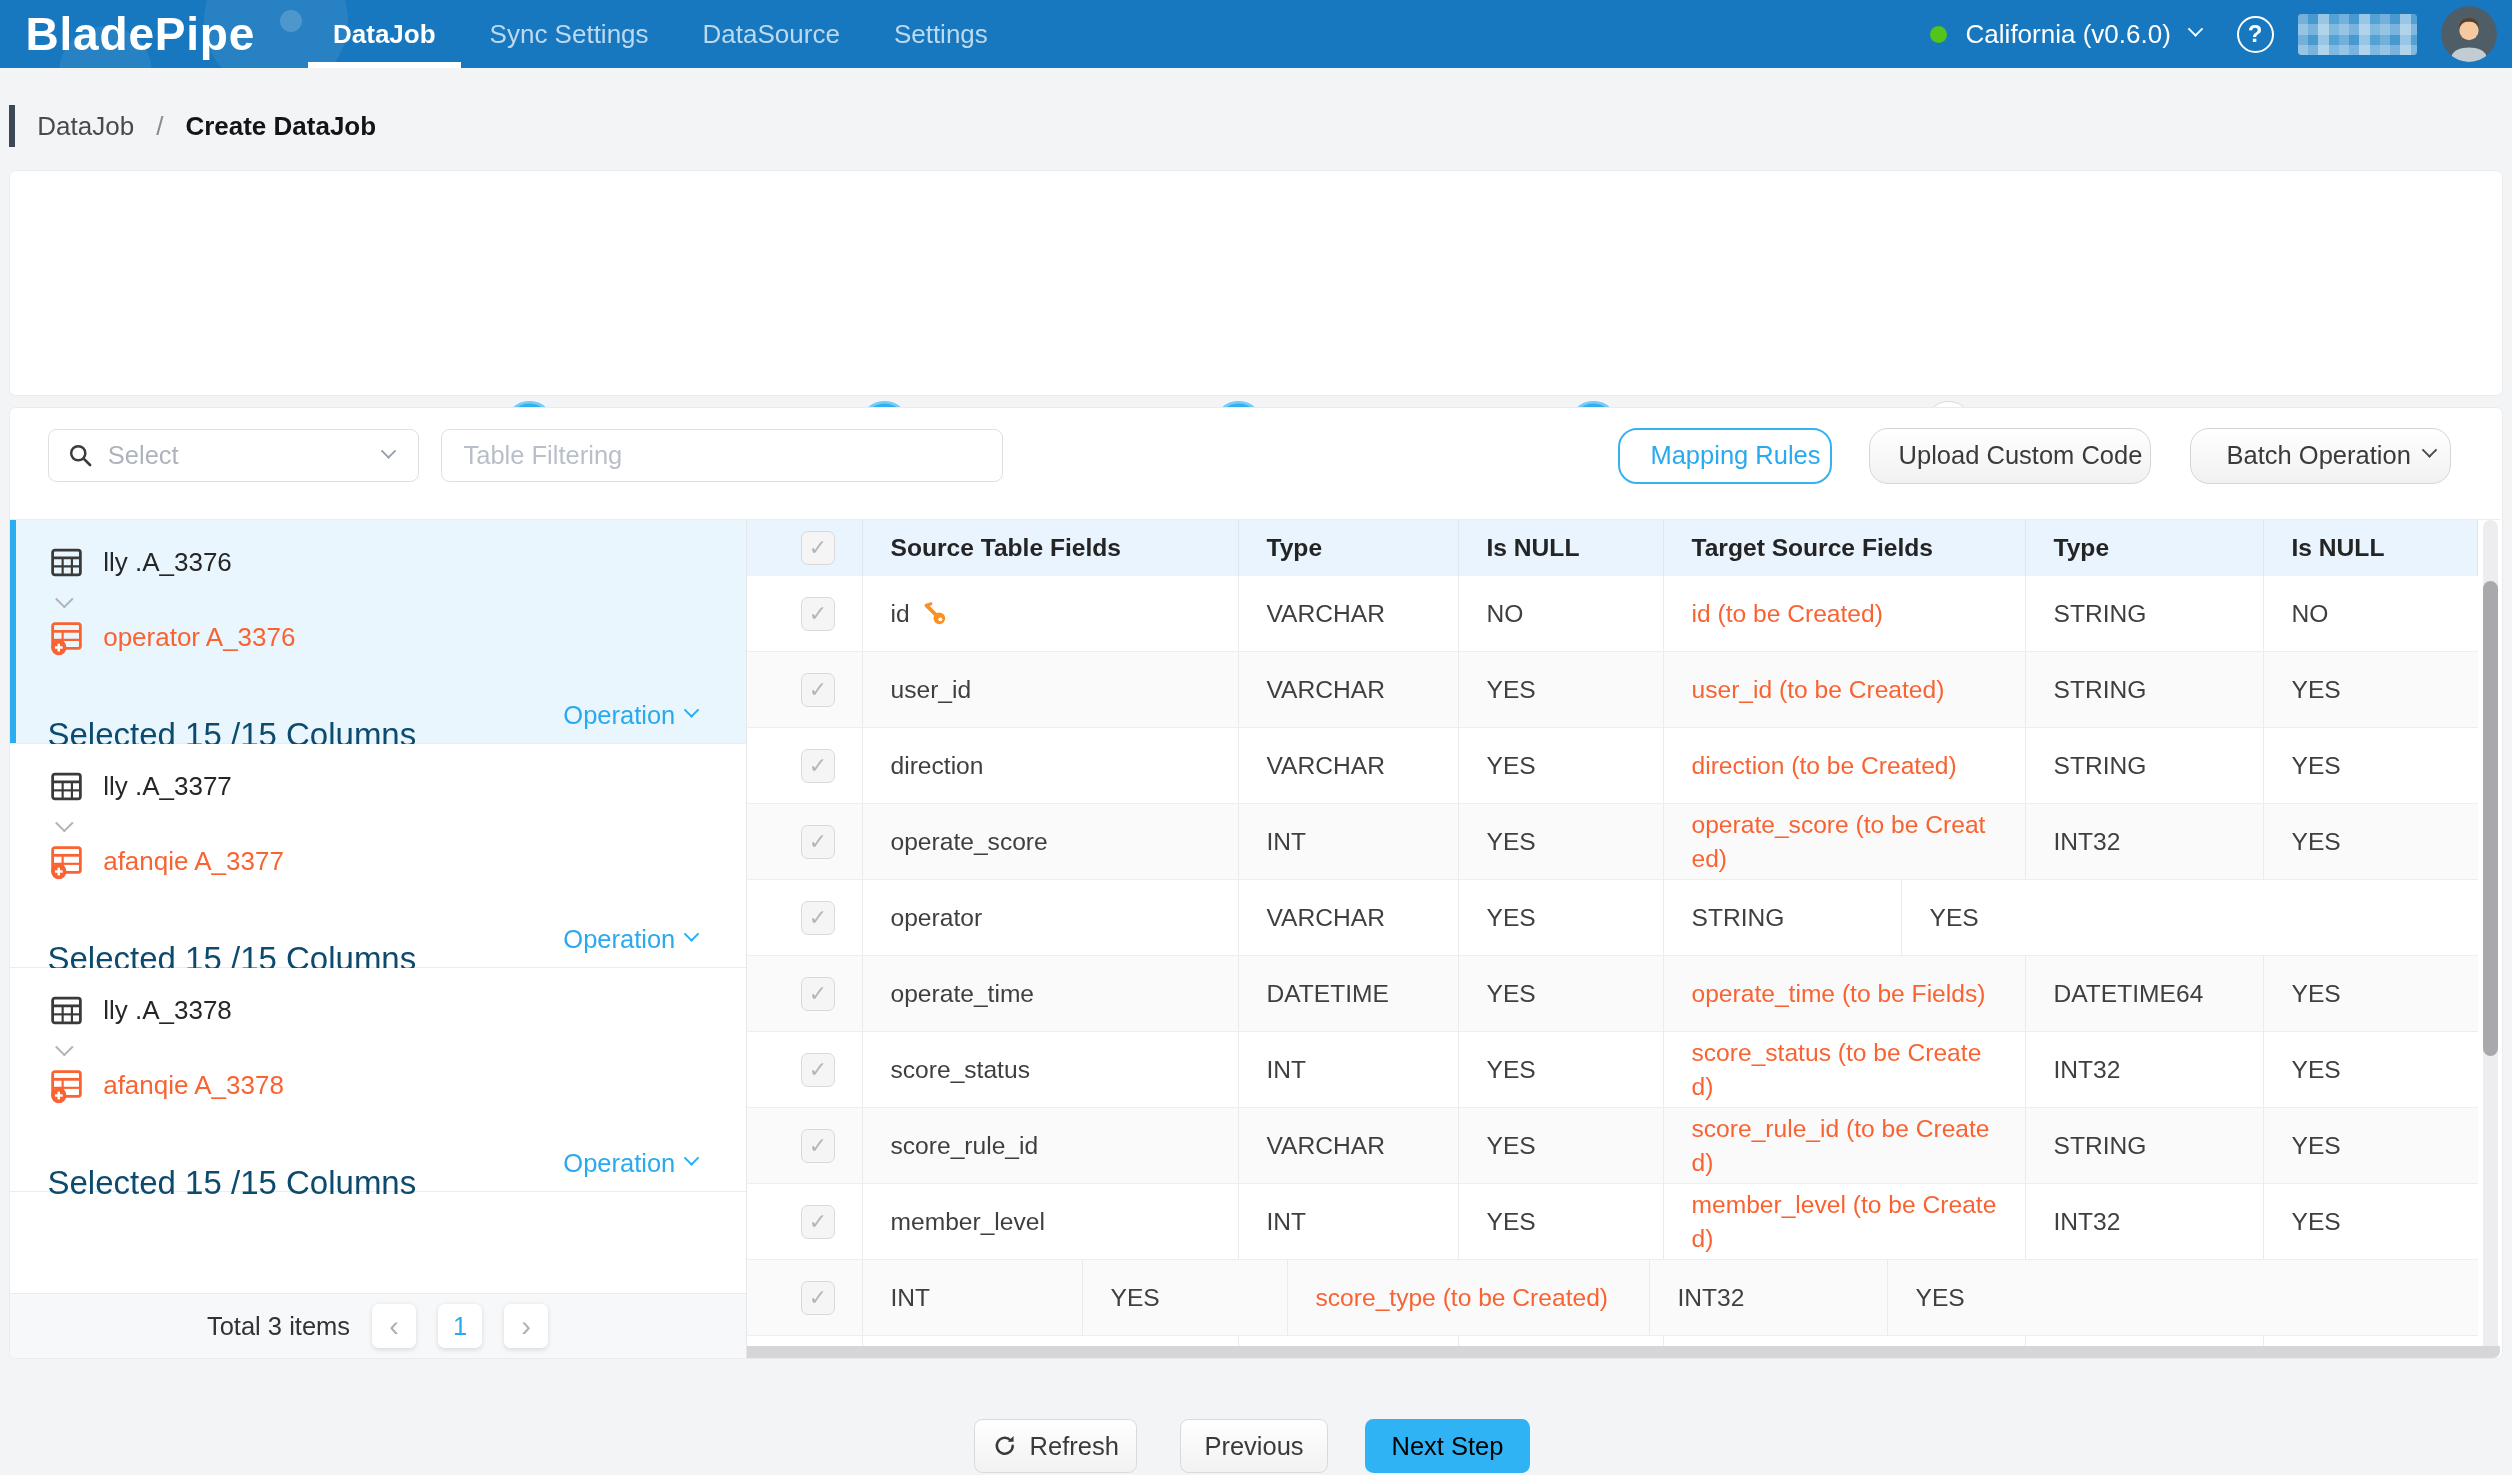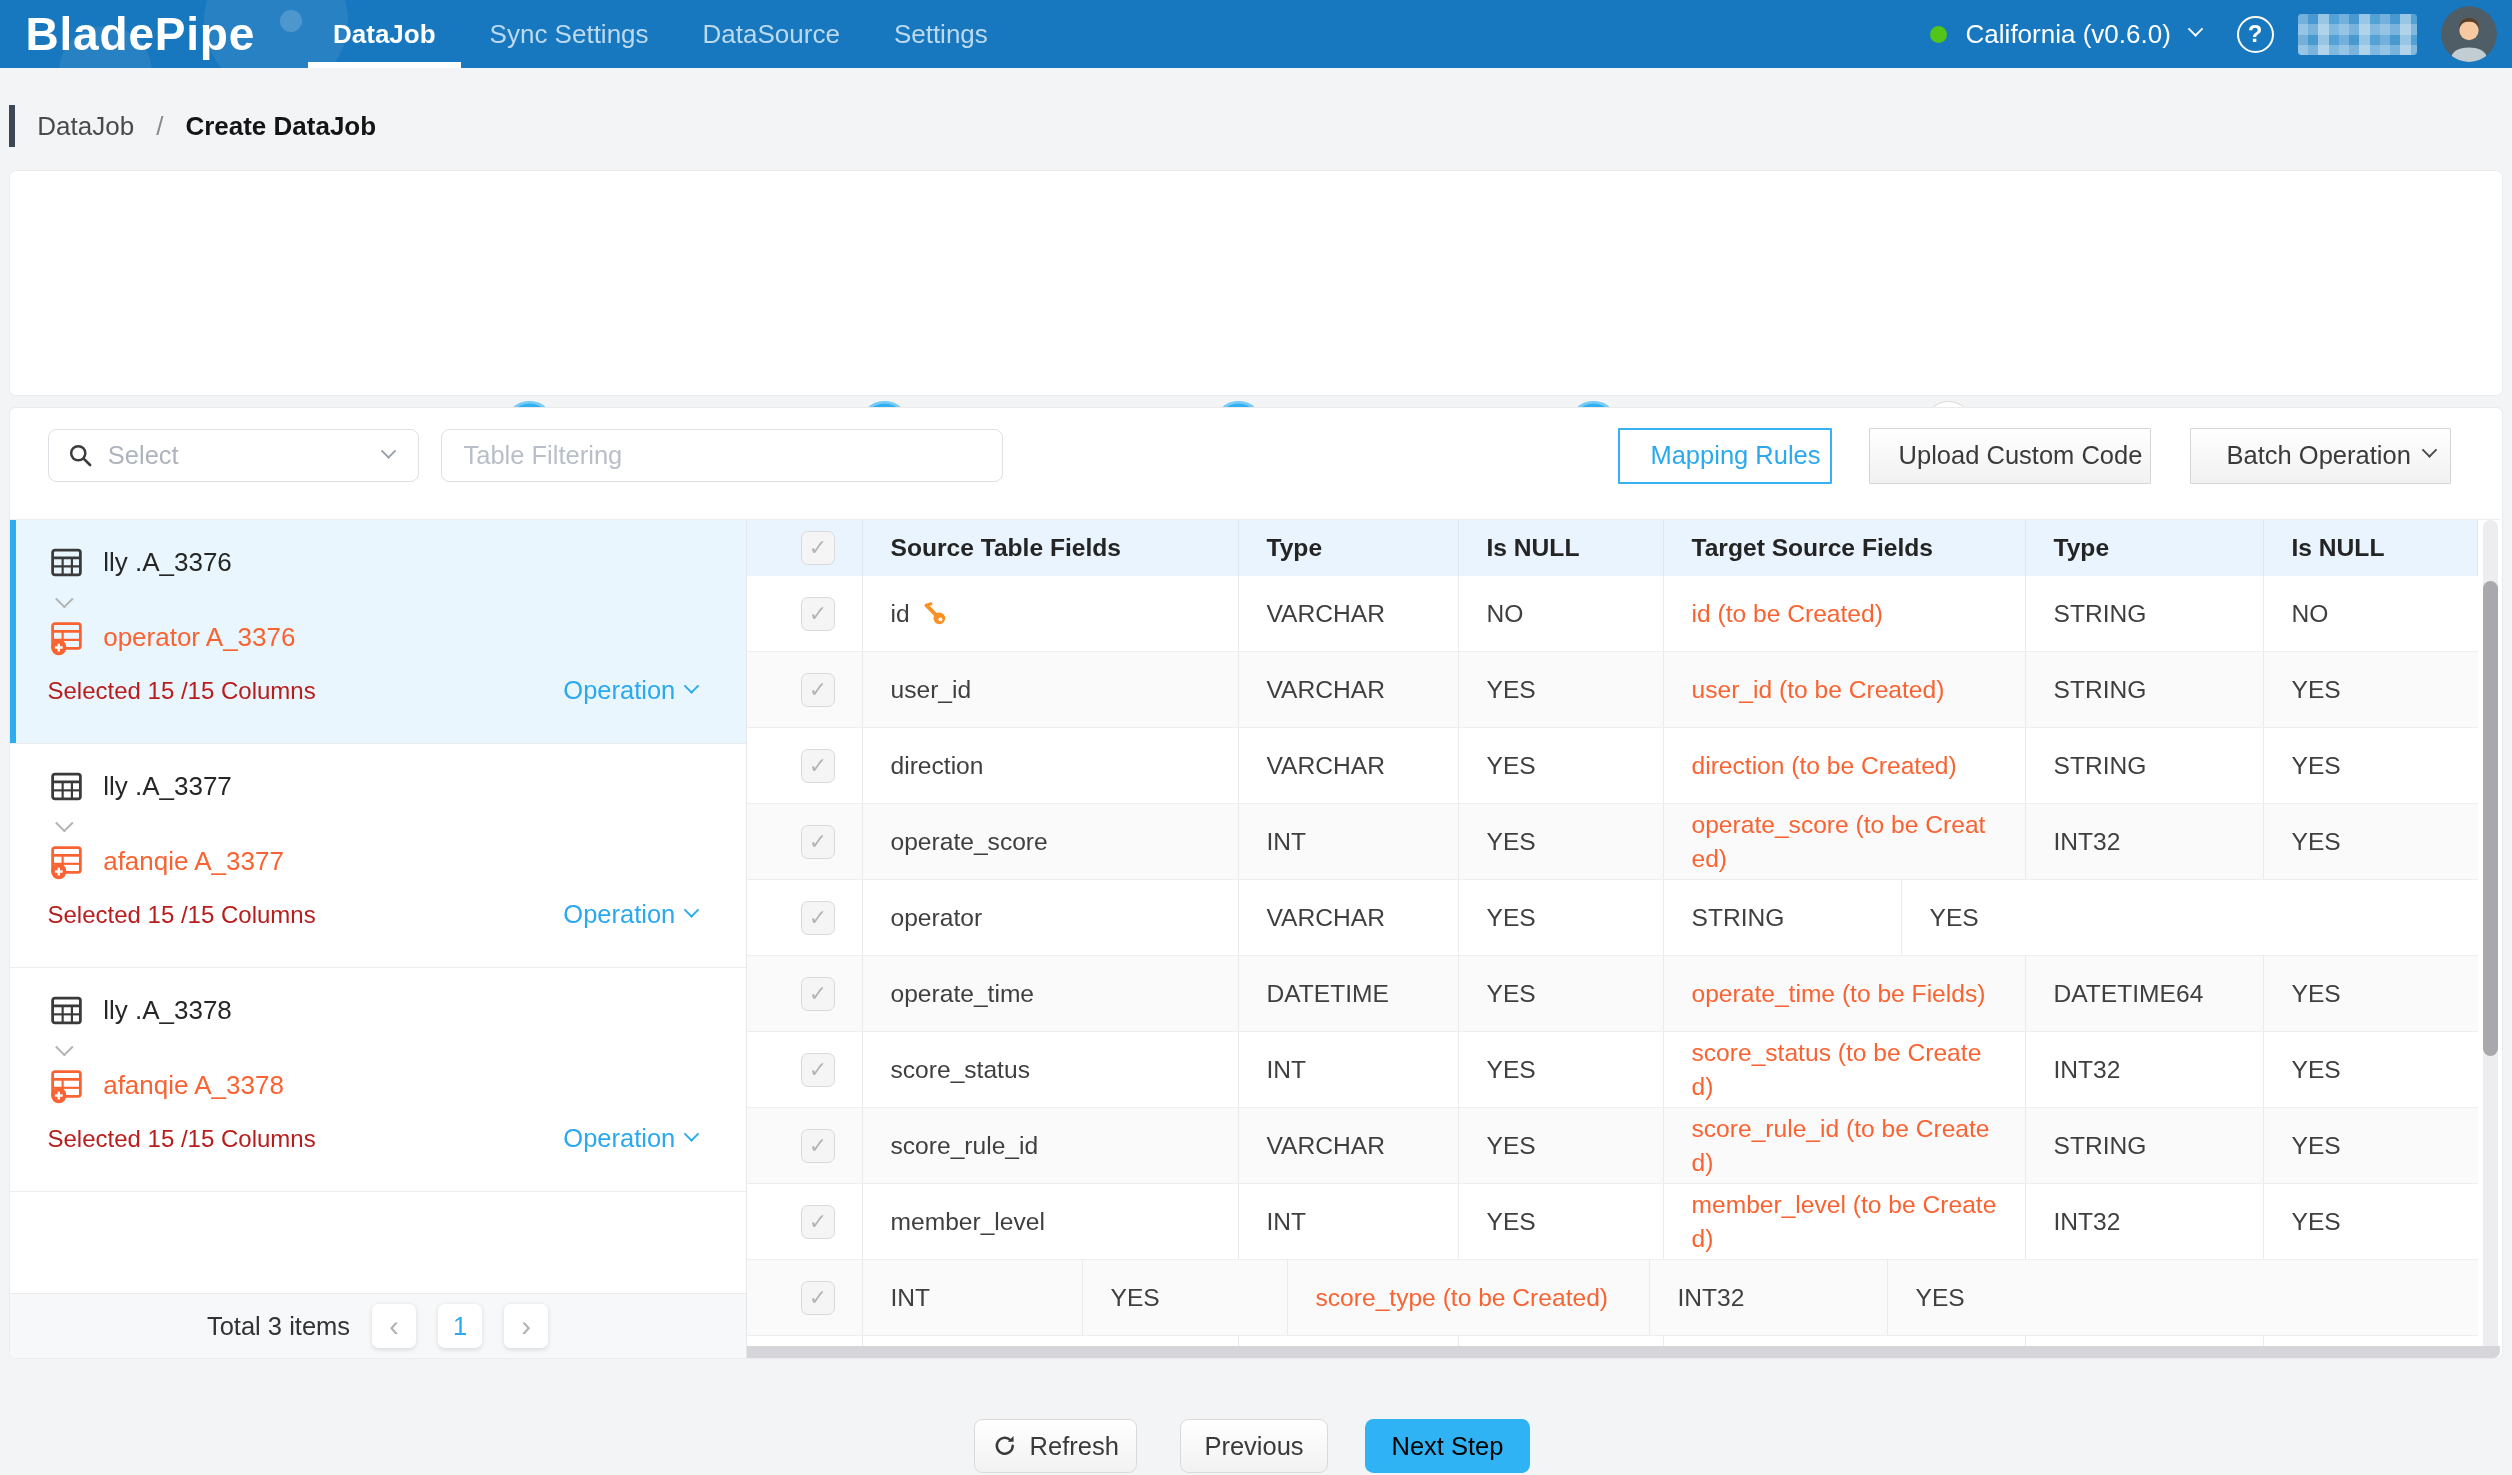--- a/index.html
+++ b/index.html
@@ -50,40 +50,40 @@
   .step-label.active { color:#262626; font-weight:bold; }
 
   
   #select-box { position:absolute; left:38px; top:21px; width:371px; height:53px; border:1.7px solid #dcdfe3; border-radius:8.5px;
     display:flex; align-items:center; padding:0 18.7px; gap:13.6px; background:#fff; cursor:pointer;}
   #select-box .ph { color:#aeb4bd; font-size:25.5px; flex:1; }
   #select-box .chev { color:#99a0ab; margin-right:5.1px; margin-top:-3.4px;}
   #filter-input { position:absolute; left:431px; top:21px; width:562px; height:53px; border:1.7px solid #dcdfe3; border-radius:8.5px;
     font-size:25.5px; padding:0 22px; color:#333; background:#fff; outline:none; font-family:inherit; }
   #filter-input::placeholder { color:#b9bfc9; }
-  .tb-btn { position:absolute; top:19.5px; height:56px; border-radius:1px; display:flex; align-items:center; justify-content:center;
+  .tb-btn { position:absolute; top:19.5px; height:56px; border-radius:19px; display:flex; align-items:center; justify-content:center;
     font-size:25.5px; gap:13.6px; cursor:pointer;padding-left:22px; }
   #btn-mapping { left:1608px; width:214px; background:#fff; border:2.5px solid #38b1f2; color:#2aa9ee; }
   #btn-upload  { left:1859px; width:282px; background:linear-gradient(#fff,#f1f1f1); border:1.7px solid #d5d5d5; color:#3a3a3a; }
   #btn-batch   { left:2180px; width:261px; background:linear-gradient(#fff,#f1f1f1); border:1.7px solid #d5d5d5; color:#3a3a3a; }
   #btn-batch .chev { color:#4a4a4a; margin-top:-5.1px; }
 
   
   #content-row { position:absolute; left:0; top:111px; width:2490px; height:839px; border-top:1.7px solid #ececec; display:flex; overflow:hidden; border-radius:0 0 6.8px 6.8px;}
   #left-panel { width:737px; height:100%; border-right:1.7px solid #e7e7e7; display:flex; flex-direction:column; background:#fff; }
   .tbl-item { position:relative; height:224px; padding:24px 49px 0 38px; border-bottom:1.7px solid #ececec; background:#fff; }
   .tbl-item.active { background:#e9f6fe; }
   .tbl-item.active::before { content:""; position:absolute; left:0; top:0; width:6.8px; height:100%; background:#2badf2; }
   .ti-row { display:flex; align-items:center; gap:18.7px; }
   .ti-src-label { font-size:26px; color:#262626; }
   .ti-chevron { color:#b3b3b3; margin:13.6px 0 8.5px 10.2px; }
   .ti-chevron .chev{ width:12.7px; height:12.7px; }
   .ti-tgt-label { font-size:26px; color:#f96332; }
   .ti-bottom { display:flex; align-items:center; justify-content:space-between; margin-top:20.4px; }
-  .ti-selected { font-size:24px; color:#b91c1c; }
+  .ti-selected { font-size:33px; color:#0c4a6e;margin-top:40px; }
   .ti-operation { font-size:25.5px; color:#2aa9ee; display:flex; align-items:center; gap:10.2px; cursor:pointer; }
   .ti-operation .chev { margin-top:-5.1px; }
   #panel-spacer { flex:1; background:#fff; }
   #panel-footer { height:65px; background:#f7f8fa; border-top:1.7px solid #ececec; display:flex; align-items:center; justify-content:center; gap:22px; }
   #panel-total { font-size:25.5px; color:#333; }
   .page-btn { width:44px; height:44px; background:#fff; border-radius:6.8px; box-shadow:0 1.7px 5.1px rgba(0,0,0,.12);
     display:flex; align-items:center; justify-content:center; font-size:29px; color:#b0b0b0; cursor:pointer; }
   .page-btn.current { color:#2aa9ee; font-size:25.5px; }
 
   

